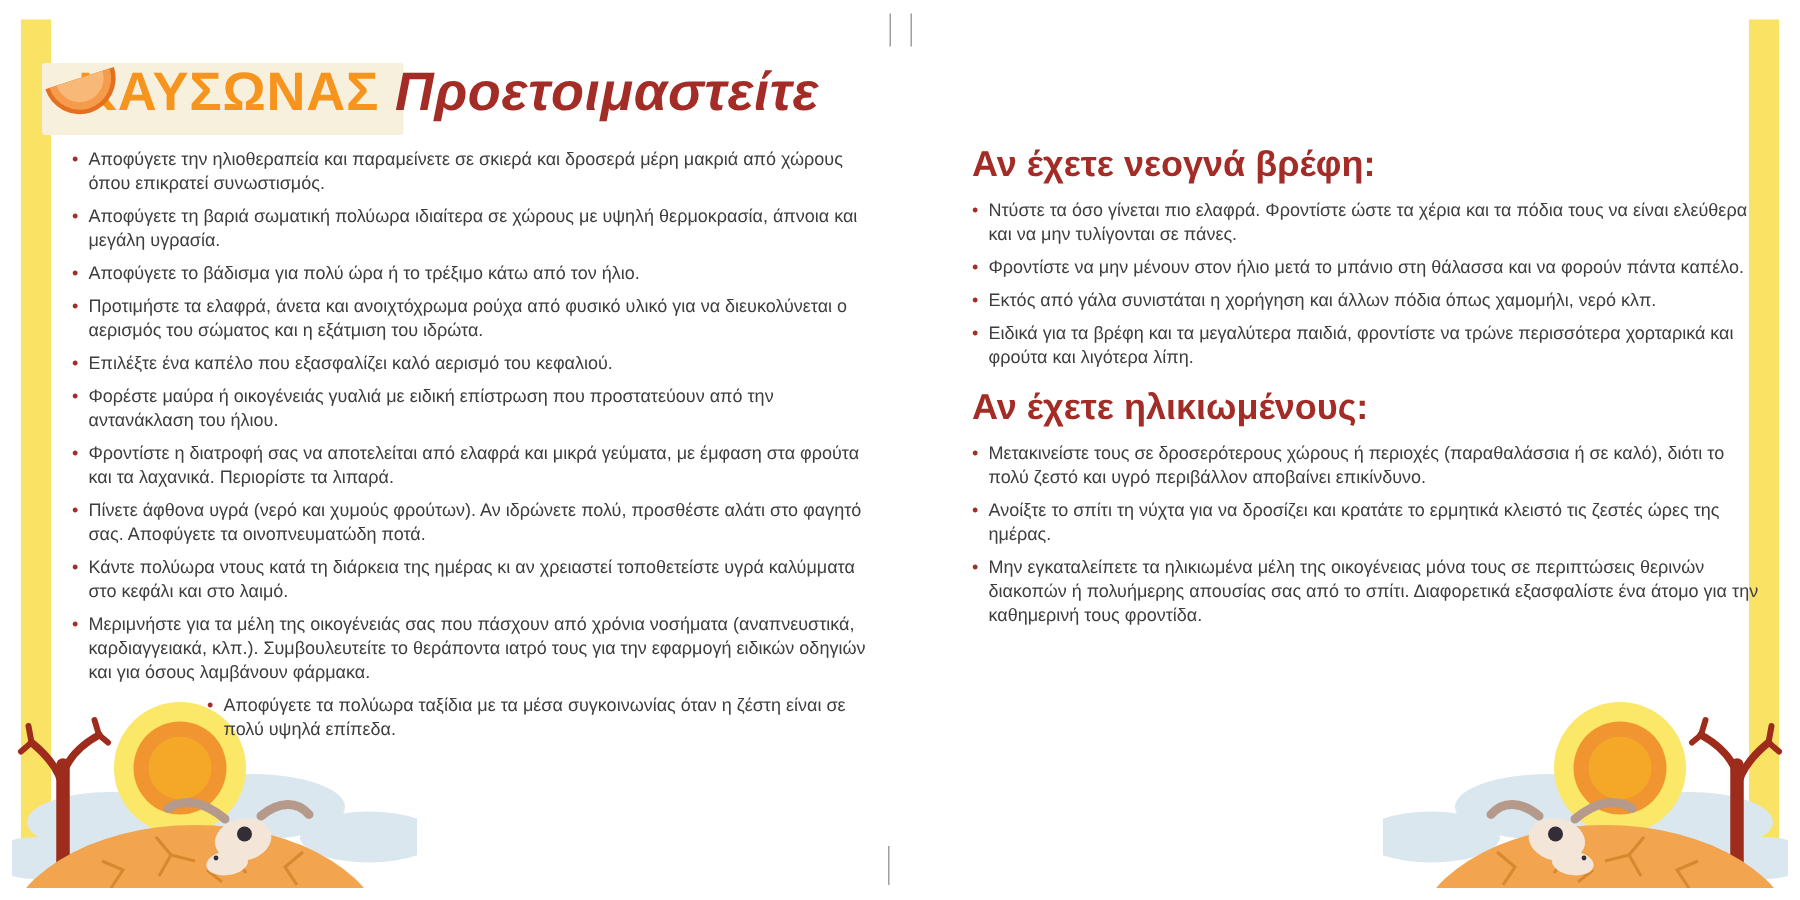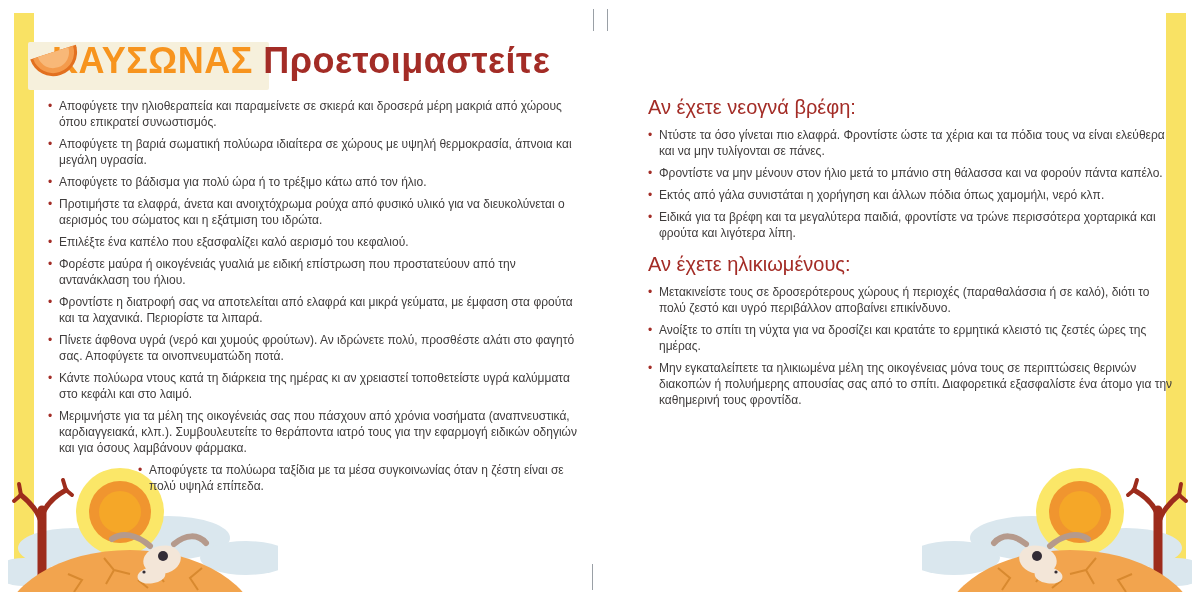--- a/index.html
+++ b/index.html
@@ -19,30 +19,30 @@
   .fold-mark{position:absolute;width:1px;background:var(--foldmark);}
   .fm-t1{left:593px;top:9px;height:22px;}
   .fm-t2{left:607px;top:9px;height:22px;}
   .fm-b{left:592px;top:564px;height:26px;}
 
   
   .title-row{position:absolute;left:52px;top:40px;white-space:nowrap;}
   .title-band{position:absolute;left:-24px;top:2px;height:48px;background:var(--cream);z-index:0;border-radius:2px;}
   .title-word{position:relative;z-index:1;font-weight:bold;font-size:36px;letter-spacing:0.5px;}
   .title-word.hl{color:var(--orange);}
-  .title-word.rest{color:var(--darkred);margin-left:6px;}
+  .title-word.rest{color:var(--darkred);margin-left:6px;font-style:italic;}
   .slice-wrap{position:absolute;left:-30px;top:-10px;z-index:2;}
 
   
   .col{position:absolute;top:98px;width:532px;}
   .col.left{left:48px;}
   .col.right{left:648px;top:96px;width:530px;}
 
   .h-left{color:var(--darkred);font-weight:bold;font-size:17px;margin-bottom:9px;letter-spacing:0.2px;}
-  .h-right{color:var(--darkred);font-weight:normal;font-size:20px;margin-bottom:8px;}
+  .h-right{color:var(--darkred);font-weight:bold;font-size:24px;margin-bottom:8px;}
   .section + .section{margin-top:12px;}
 
   .bullets{font-size:12px;line-height:16px;}
   .bullet{display:flex;margin-bottom:6px;}
   .dot{color:var(--darkred);width:11px;flex:none;font-size:12px;}
   .btext{flex:1;}
 
   .sub-bullet{display:flex;margin-top:2px;margin-left:90px;width:440px;font-size:12px;line-height:16px;position:relative;z-index:3;}
 
   

